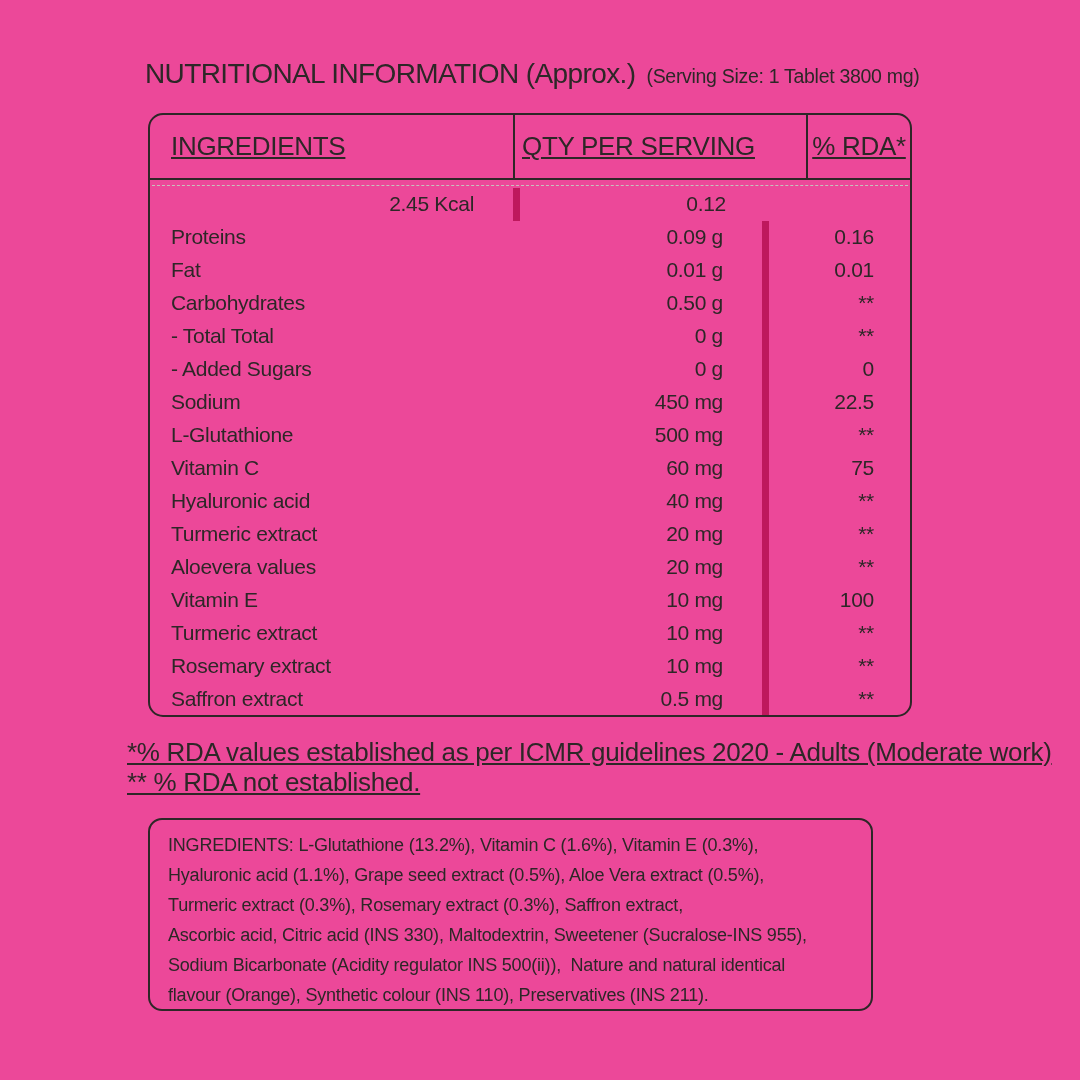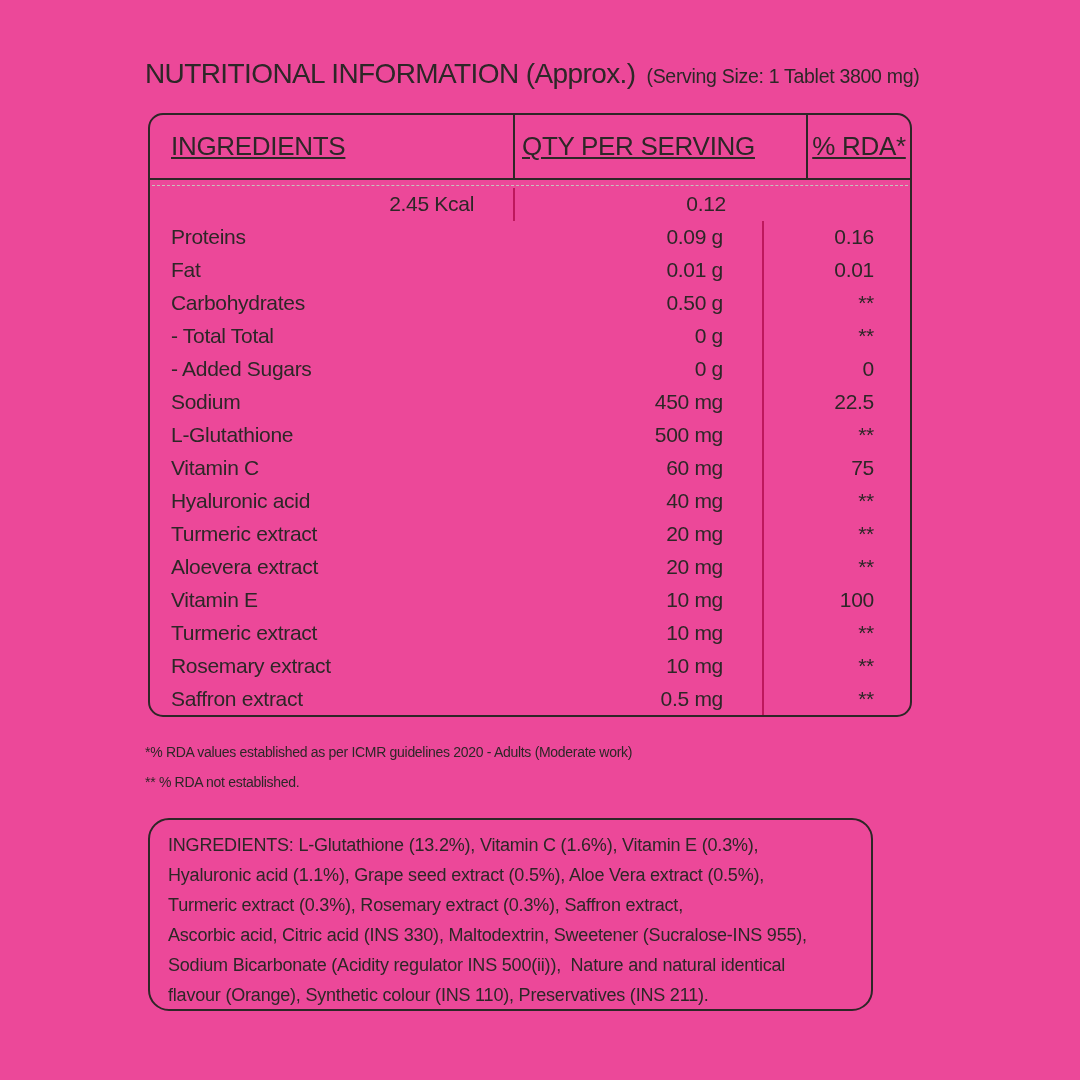--- a/index.html
+++ b/index.html
@@ -32,27 +32,27 @@
     border-top:1.5px dashed #c7c2bc;
   }
   .tbody{
     position:absolute;left:0;right:0;top:73px;bottom:0;
     display:grid;grid-template-rows:repeat(16,1fr);
   }
   .tr{display:grid;grid-template-columns:363px 249px 1fr;}
   .td{display:flex;align-items:center;font-size:21px;letter-spacing:-0.3px;box-sizing:border-box;height:100%;}
   .td-name{padding-left:21px;}
   .td-qty{justify-content:flex-end;padding-right:39px;border-left:2px solid #ec4899;}
-  .td-rda{justify-content:flex-end;padding-right:36px;border-left:2px solid #be185d;}
+  .td-rda{justify-content:flex-end;padding-right:36px;border-left:7px solid #be185d;}
   
-  .footnotes{position:absolute;left:145px;top:738px;font-size:14px;line-height:29.5px;letter-spacing:-0.3px;white-space:nowrap;}
+  .footnotes{position:absolute;left:127px;top:738px;font-size:26px;line-height:29.5px;letter-spacing:-0.3px;white-space:nowrap;text-decoration:underline;}
   
   .ing-box{
     position:absolute;left:148px;top:818px;width:725px;height:193px;
-    border:2.5px solid #2d2727;border-radius:21px;box-sizing:border-box;
+    border:2.5px solid #2d2727;border-radius:14px;box-sizing:border-box;
     padding:10px 18px 0 18px;
   }
   .ing-line{font-size:18px;line-height:30px;letter-spacing:-0.2px;white-space:pre;}
 </style>
 </head>
 <body>
 
 <div class="page">
 
   <div class="title-row">
@@ -116,21 +116,21 @@
           <div class="td td-name">Hyaluronic acid</div>
           <div class="td td-qty">40 mg</div>
           <div class="td td-rda">**</div>
         </div>
       <div class="tr">
           <div class="td td-name">Turmeric extract</div>
           <div class="td td-qty">20 mg</div>
           <div class="td td-rda">**</div>
         </div>
       <div class="tr">
-          <div class="td td-name">Aloevera extract</div>
+          <div class="td td-name">Aloevera values</div>
           <div class="td td-qty">20 mg</div>
           <div class="td td-rda">**</div>
         </div>
       <div class="tr">
           <div class="td td-name">Vitamin E</div>
           <div class="td td-qty">10 mg</div>
           <div class="td td-rda">100</div>
         </div>
       <div class="tr">
           <div class="td td-name">Turmeric extract</div>

